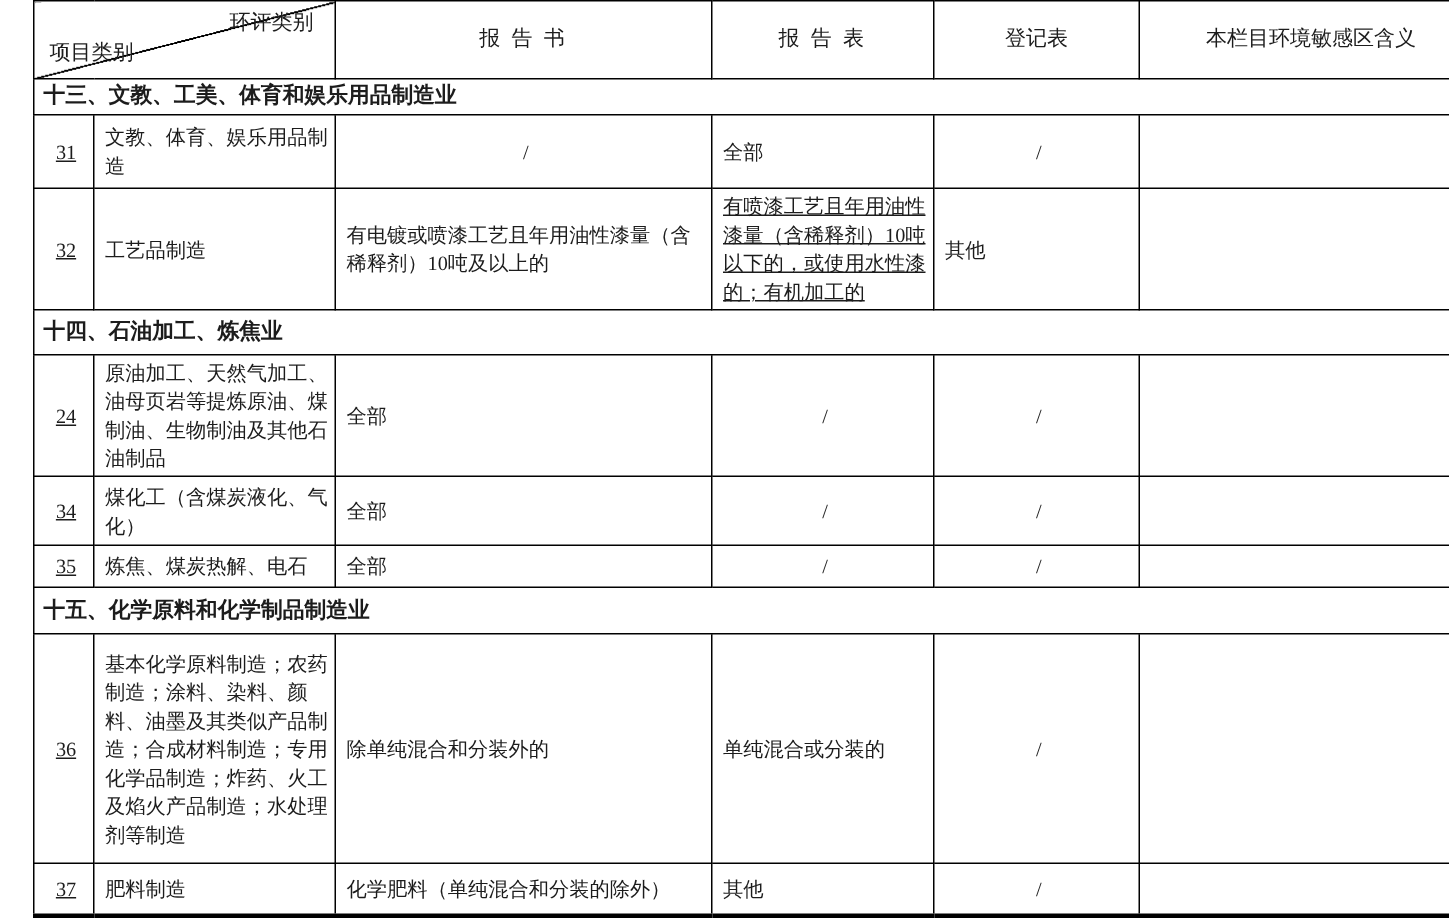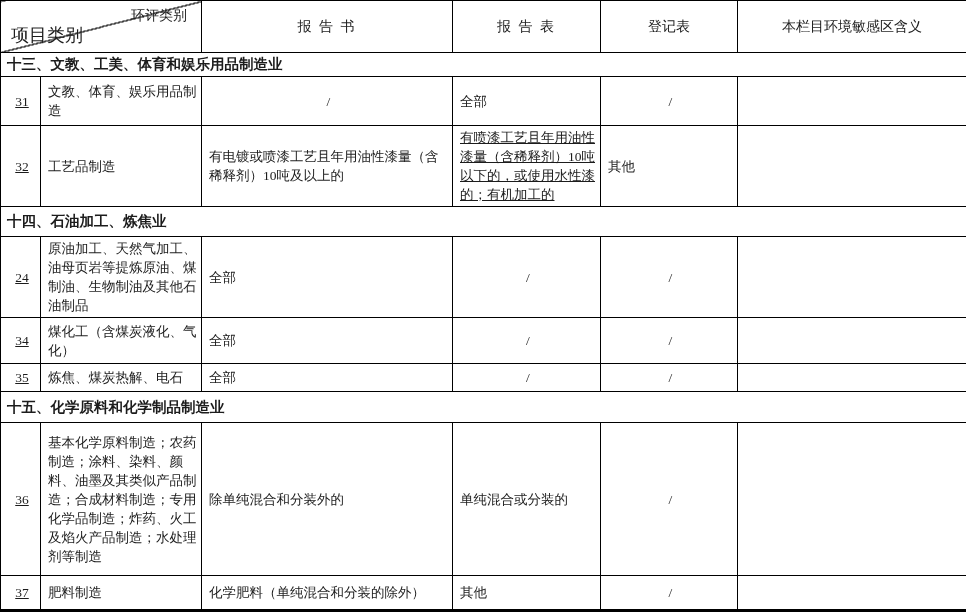--- a/index.html
+++ b/index.html
@@ -6,20 +6,21 @@
     margin: 0;
     padding: 0;
     background: #ffffff;
   }
   .page {
     width: 966px;
     height: 612px;
     background: #ffffff;
     overflow: hidden;
     box-sizing: border-box;
+    padding-left: 22px;
   }
   table.eia {
     border-collapse: collapse;
     table-layout: fixed;
     width: 966px;
     font-family: "Liberation Serif", "DejaVu Serif", serif;
     font-size: 13.5px;
     color: #1c1c1c;
     border: 1px solid #000;
     border-bottom: 3px solid #000;
@@ -59,21 +60,21 @@
   td.diag .corner-top {
     position: absolute;
     top: 5px;
     right: 14px;
     font-size: 14px;
   }
   td.diag .corner-bottom {
     position: absolute;
     bottom: 7px;
     left: 10px;
-    font-size: 18px;
+    font-size: 14px;
     text-align: center;
   }
   td.form-cell { padding-right: 9px; text-decoration: underline; }
 </style>
 </head>
 <body>
 
 <div class="page">
   <table class="eia">
     <colgroup>

